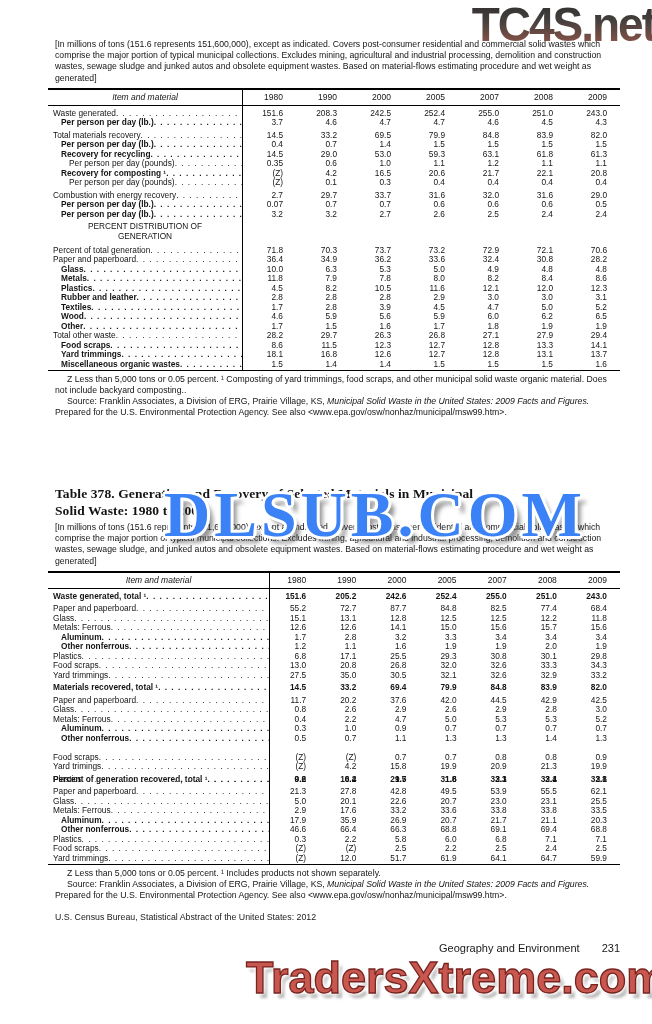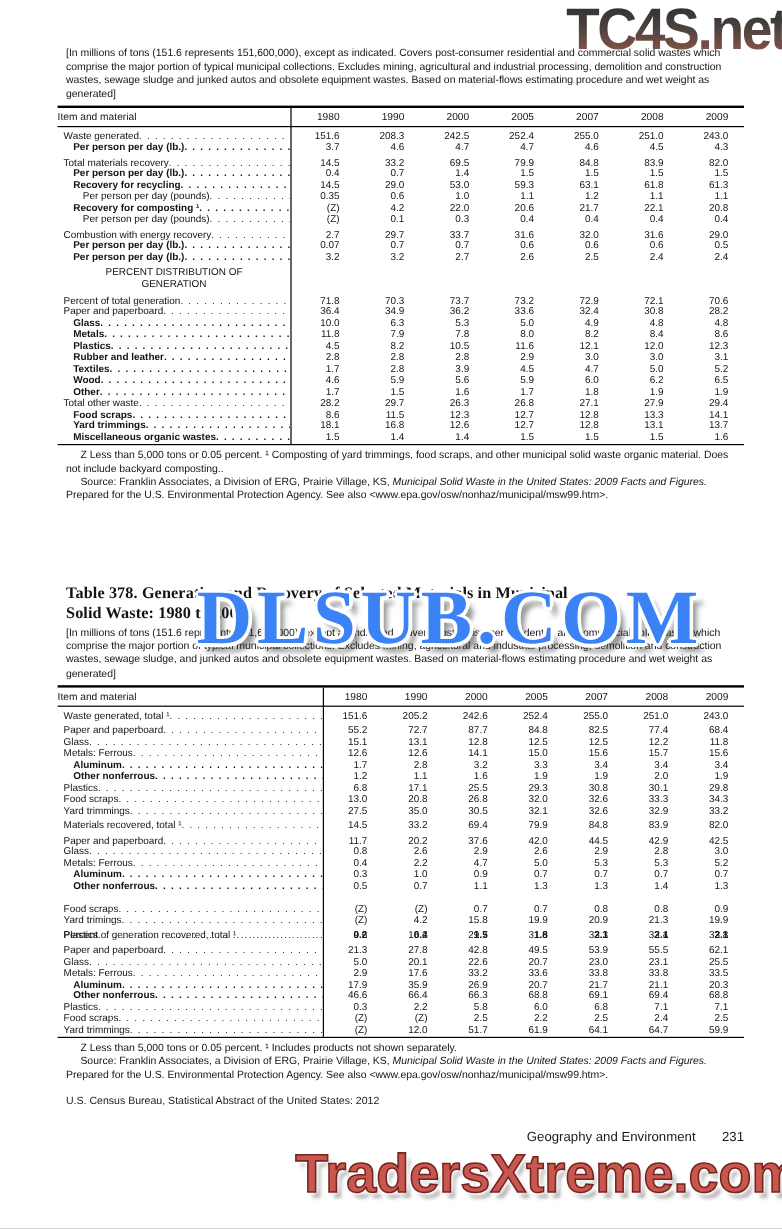--- a/index.html
+++ b/index.html
@@ -9,29 +9,29 @@
   .tblsec { position:absolute; left:48px; width:572px; }
   #t377 { top:36px; }
   #t378 { top:486px; }
 
   .title { font-family:"Liberation Serif",serif; font-weight:bold; font-size:13.5px;
            line-height:16.5px; margin:0 0 0 7px; letter-spacing:0.1px; }
   .headnote { margin:3px 0 4px 7px; font-size:8.7px; line-height:11.2px; width:552px; }
 
   .ttable { position:relative; border-top:2px solid #000; border-bottom:1px solid #000; }
   .thead { display:flex; align-items:center; border-bottom:1px solid #000; height:15px; font-size:8.5px; }
-  .hlabel { width:194px; box-sizing:border-box; }
+  .hlabel { width:194px; text-align:center; box-sizing:border-box;font-style:italic; }
   #t378 .hlabel { width:221px; }
   .vrule { position:absolute; top:0; bottom:0; left:194px; width:1px; background:#000; }
   #t378 .vrule { left:221px; }
 
   .tbody { padding:2px 0 2px 0; }
   .trow { display:flex; align-items:baseline; height:9.5px; font-size:8.3px; }
   .trow.gap { margin-top:3px; }
-  .trow.bold { font-weight:normal; }
+  .trow.bold { font-weight:bold; }
   .lab { width:194px; display:flex; align-items:baseline; padding-left:5px;
          box-sizing:border-box; white-space:nowrap; overflow:hidden; }
   #t378 .lab { width:221px; }
   .lab.ind1 { padding-left:13px;font-weight:bold; }
   .lab.ind2 { padding-left:21px; }
   .dots { flex:1; overflow:hidden; white-space:nowrap; }
   .dots::after { content:" . . . . . . . . . . . . . . . . . . . . . . . . . . . . . . . . . . . . . . . . . . . . ."; letter-spacing:1px; }
   .num { flex:1; text-align:right; padding-right:13px; box-sizing:border-box; }
   .num.boldv { font-weight:bold;margin-top:32px; }
   .sechead { width:194px; text-align:center; font-size:8.3px; line-height:9.8px; margin:4px 0 3px; }
@@ -158,21 +158,21 @@
             <div class="num">1.1</div>
             <div class="num">1.1</div>
           </div>
           <div class="trow">
             <div class="lab ind1">
               <span class="lt">Recovery for composting ¹</span>
               <span class="dots"></span>
             </div>
             <div class="num">(Z)</div>
             <div class="num">4.2</div>
-            <div class="num">22.0</div>
+            <div class="num">16.5</div>
             <div class="num">20.6</div>
             <div class="num">21.7</div>
             <div class="num">22.1</div>
             <div class="num">20.8</div>
           </div>
           <div class="trow">
             <div class="lab ind2">
               <span class="lt">Per person per day (pounds)</span>
               <span class="dots"></span>
             </div>

